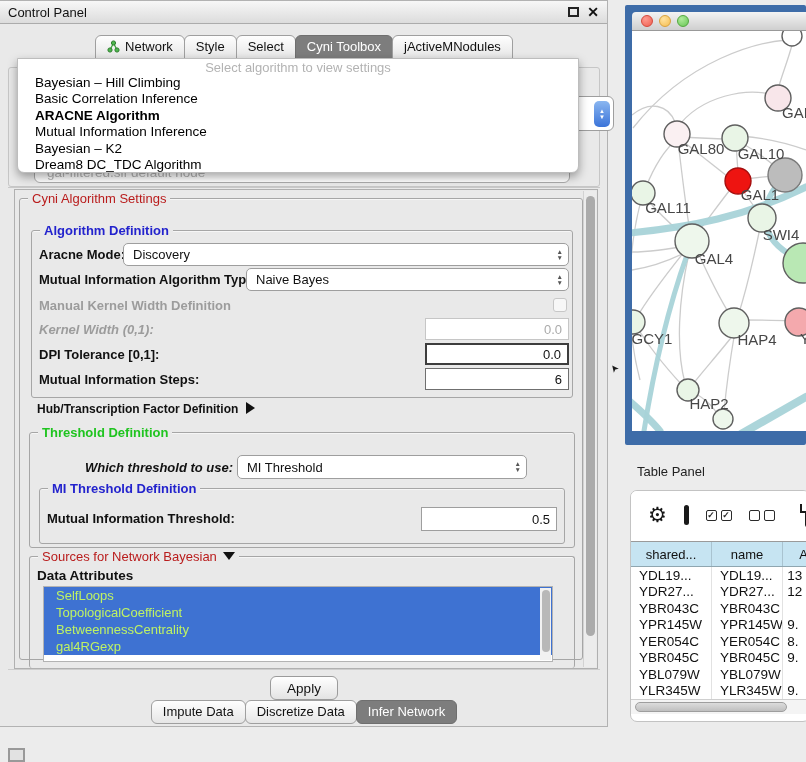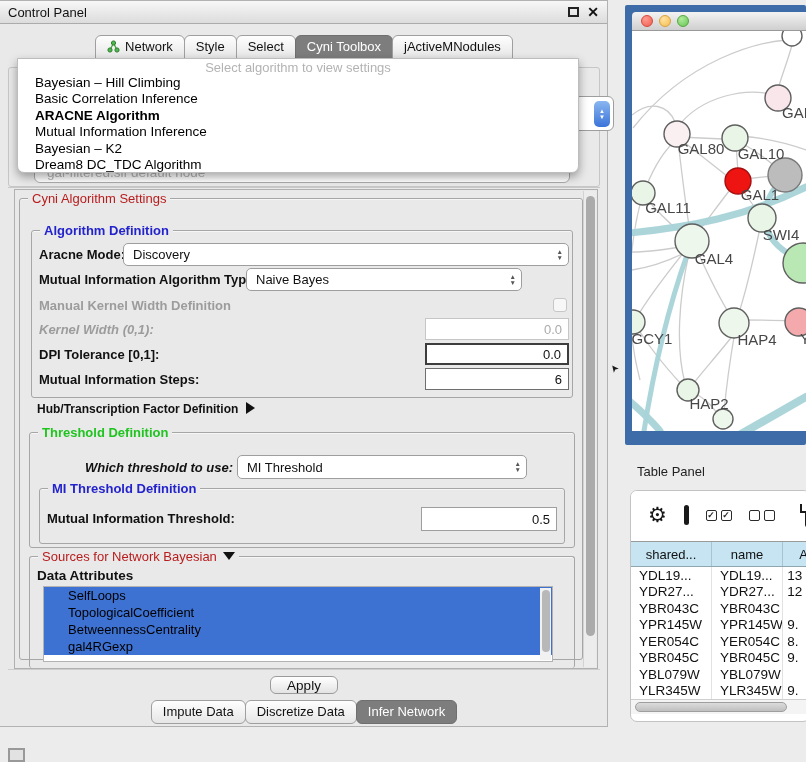--- a/index.html
+++ b/index.html
@@ -71,32 +71,32 @@
   .tfield.norm{border:1px solid #9e9e9e;}
   .checkbox{position:absolute;width:14px;height:14px;border:1px solid #c7c7c7;
     border-radius:3px;background:#f7f7f7;}
   .tri-right{display:inline-block;width:0;height:0;border-top:6px solid transparent;
     border-bottom:6px solid transparent;border-left:9px solid #111;margin-left:8px;vertical-align:-1px;}
   .tri-down{display:inline-block;width:0;height:0;border-left:6px solid transparent;
     border-right:6px solid transparent;border-top:8px solid #111;margin-left:6px;vertical-align:1px;}
 
   #attr-list{position:absolute;left:28px;top:396px;width:510px;height:76px;
     background:#fff;border:1px solid #b3b3b3;overflow:hidden;}
-  .attr-item{height:17px;line-height:17px;background:#3e72d2;color:#000000;
-    font-size:13px;padding-left:24px;white-space:nowrap;}
+  .attr-item{height:17px;line-height:17px;background:#3e72d2;color:#bef264;
+    font-size:13px;padding-left:12px;white-space:nowrap;}
   #attr-scroll{position:absolute;right:1px;top:1px;bottom:1px;width:11px;background:#f1f1f1;}
   #attr-thumb{position:absolute;left:1.5px;top:2px;width:8px;height:62px;background:#b8b8b8;border-radius:5px;}
 
   #settings-vscroll{position:absolute;right:1px;top:1px;bottom:1px;width:13px;
     background:#ececec;border-left:1px solid #d2d2d2;}
   #settings-vthumb{position:absolute;left:2px;top:5px;width:9px;height:440px;
     background:#ababab;border-radius:6px;}
 
   #apply-sep{left:8px;top:668px;width:592px;height:1px;background:#cdcdcd;}
-  #apply-btn{left:270px;top:675px;width:68px;height:18px;border:1px solid #9b9b9b;
+  #apply-btn{left:270px;top:675px;width:68px;height:24px;border:1px solid #9b9b9b;
     border-radius:6px;background:linear-gradient(#ffffff,#e3e3e3);
     display:flex;align-items:center;justify-content:center;font-size:13.5px;color:#111;}
 
   
   #net-window{left:625px;top:5px;width:181px;height:440px;background:#3e6ca8;border-radius:2px;}
   #net-titlebar{left:632px;top:12px;width:174px;height:19px;
     background:linear-gradient(#f3f3f3,#cfcfcf);border-bottom:1px solid #999;
     border-radius:4px 0 0 0;display:flex;align-items:center;gap:6px;padding-left:9px;}
   .tl{width:12px;height:12px;border-radius:50%;}
   .tl.red{background:radial-gradient(circle at 35% 30%,#ff9a8f,#ee5f50);border:1px solid #d5483c;}
@@ -212,21 +212,21 @@
     <span class="flabel" style="left:24px;top:57px;">Aracne Mode:</span>
     <div class="combo" style="left:108px;top:53px;width:446px;height:23px;">
       <span>Discovery</span>
       <span class="spin">
           <span>▲</span>
           <span>▼</span>
         </span>
     </div>
 
     <span class="flabel" style="left:24px;top:82px;">Mutual Information Algorithm Type:</span>
-    <div class="combo" style="left:231px;top:78px;width:276px;height:23px;">
+    <div class="combo" style="left:231px;top:78px;width:323px;height:23px;">
       <span>Naive Bayes</span>
       <span class="spin">
           <span>▲</span>
           <span>▼</span>
         </span>
     </div>
 
     <span class="flabel disabled" style="left:24px;top:108px;">Manual Kernel Width Definition</span>
     <span class="checkbox" style="left:538px;top:108px;"></span>
 

